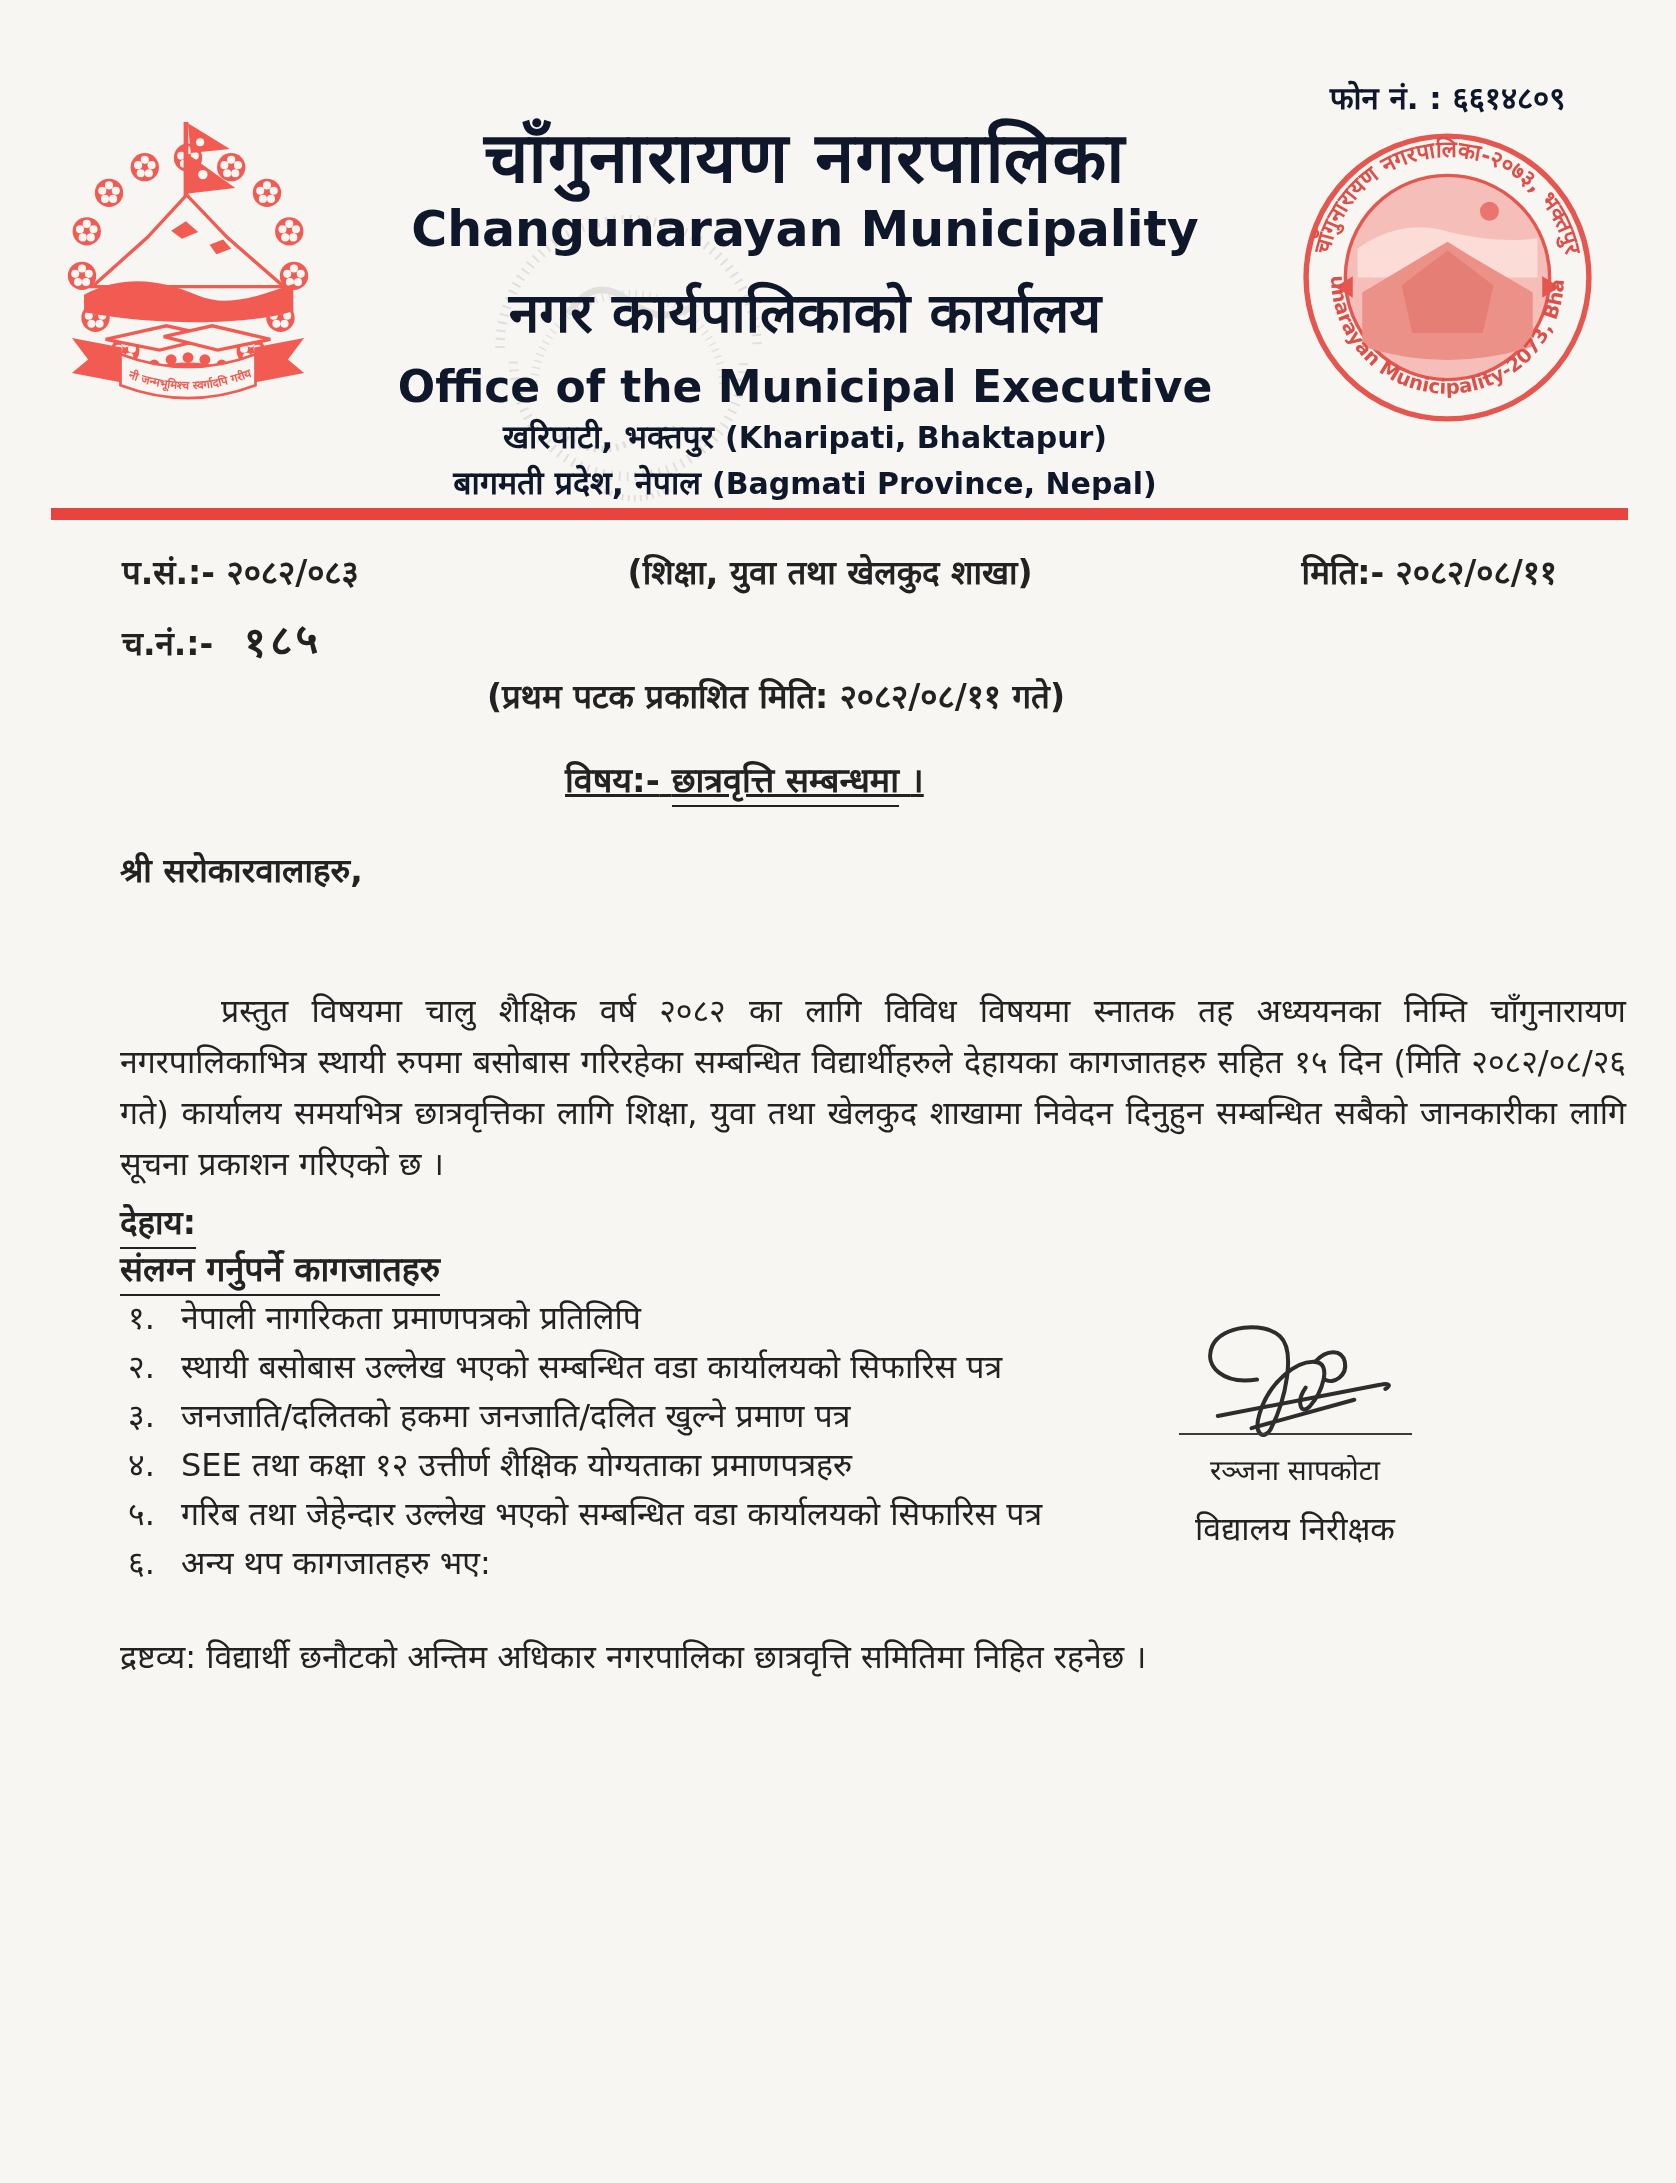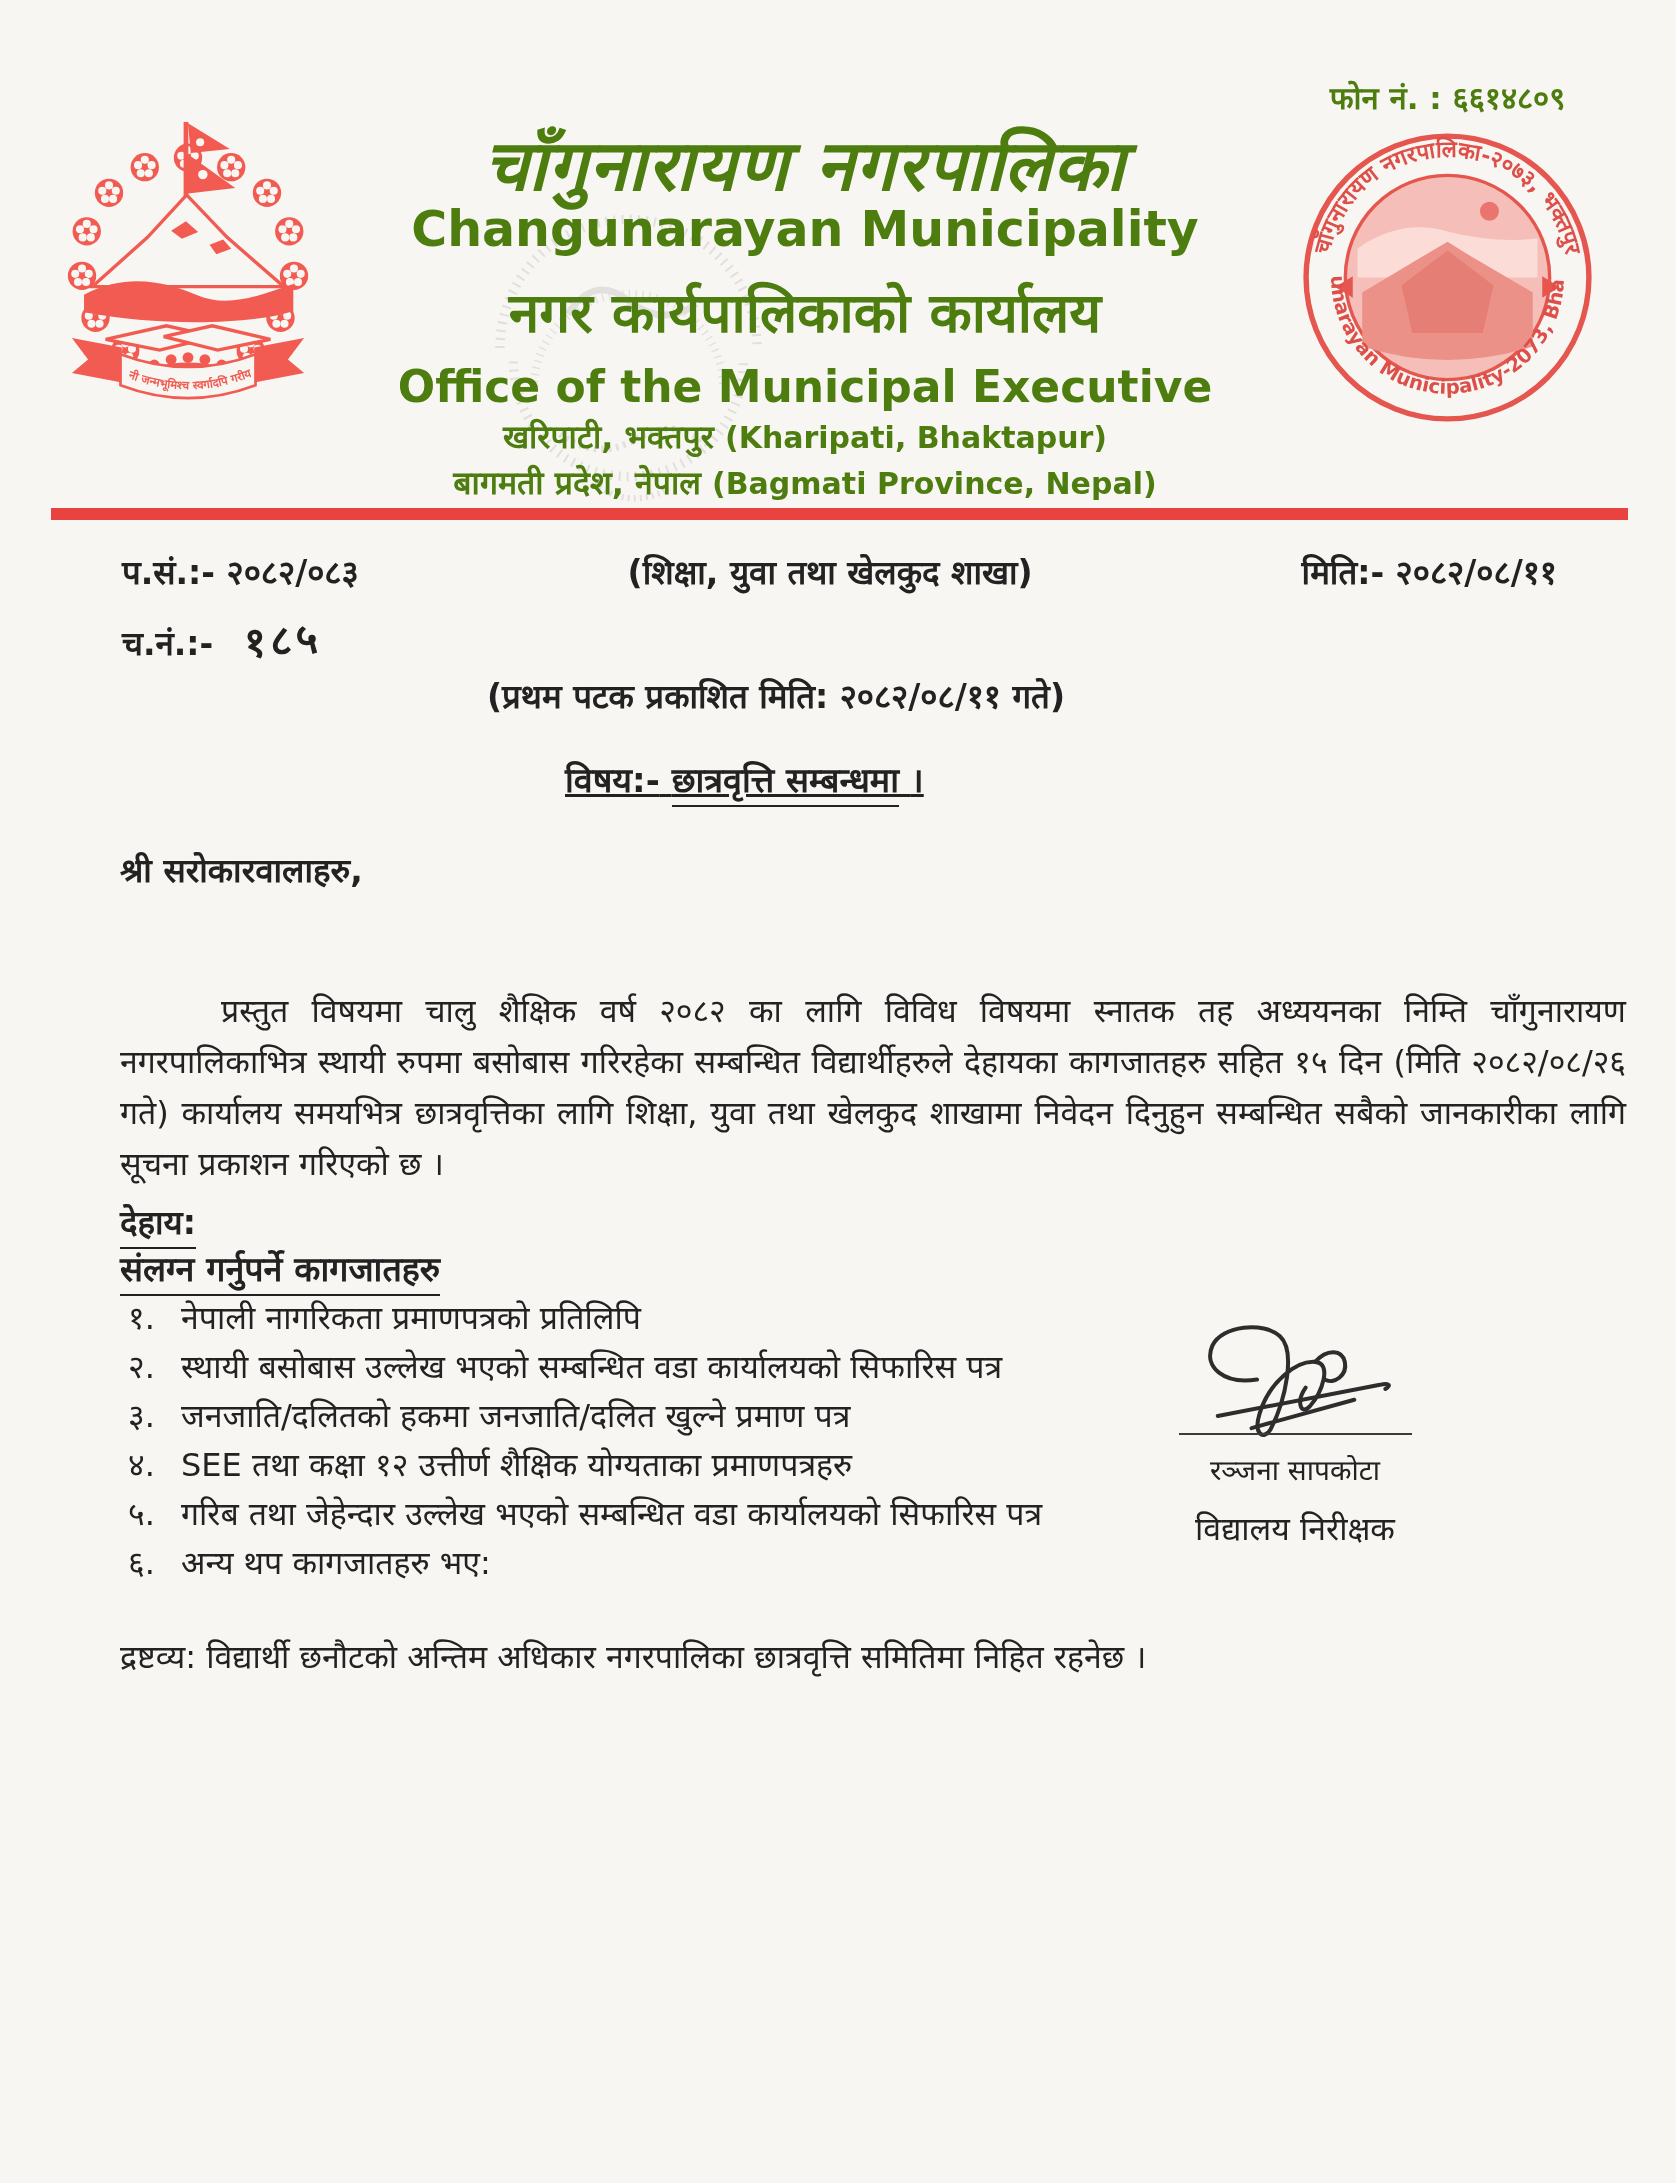--- a/index.html
+++ b/index.html
@@ -5,28 +5,28 @@
   html,body{margin:0;padding:0;background:#e8e6e2;}
   .page{
     position:relative;
     width:1676px;height:2183px;
     background:#f8f6f2;
     font-family:"DejaVu Sans","Liberation Sans",sans-serif;
     color:#222;
     overflow:hidden;
   }
   .abs{position:absolute;}
-  .red{color:#4d7c0f;}
+  .red{color:#0f172a;}
   .nowrap{white-space:nowrap;}
   .ctr{text-align:center;}
 
   .phone{top:76px;left:1258px;width:379px;font-size:31px;font-weight:bold;}
 
   .hdr-line{left:318px;width:974px;text-align:center;font-weight:bold;}
-  .h-np1{top:115px;font-size:70px;letter-spacing:1.4px;font-style:italic;}
+  .h-np1{top:107px;font-size:70px;letter-spacing:1.4px;}
   .h-en1{top:201px;font-size:49px;}
   .h-np2{top:273px;font-size:55px;}
   .h-en2{top:361px;font-size:44px;}
   .h-addr1{top:414px;font-size:32px;}
   .h-addr2{top:460px;font-size:32px;}
   .addr-en{font-size:30px;}
 
   .red-rule{top:508px;left:51px;width:1577px;height:11.5px;background:#e8433f;}
 
   .meta-row{top:549px;left:122px;width:1435px;display:flex;justify-content:space-between;

